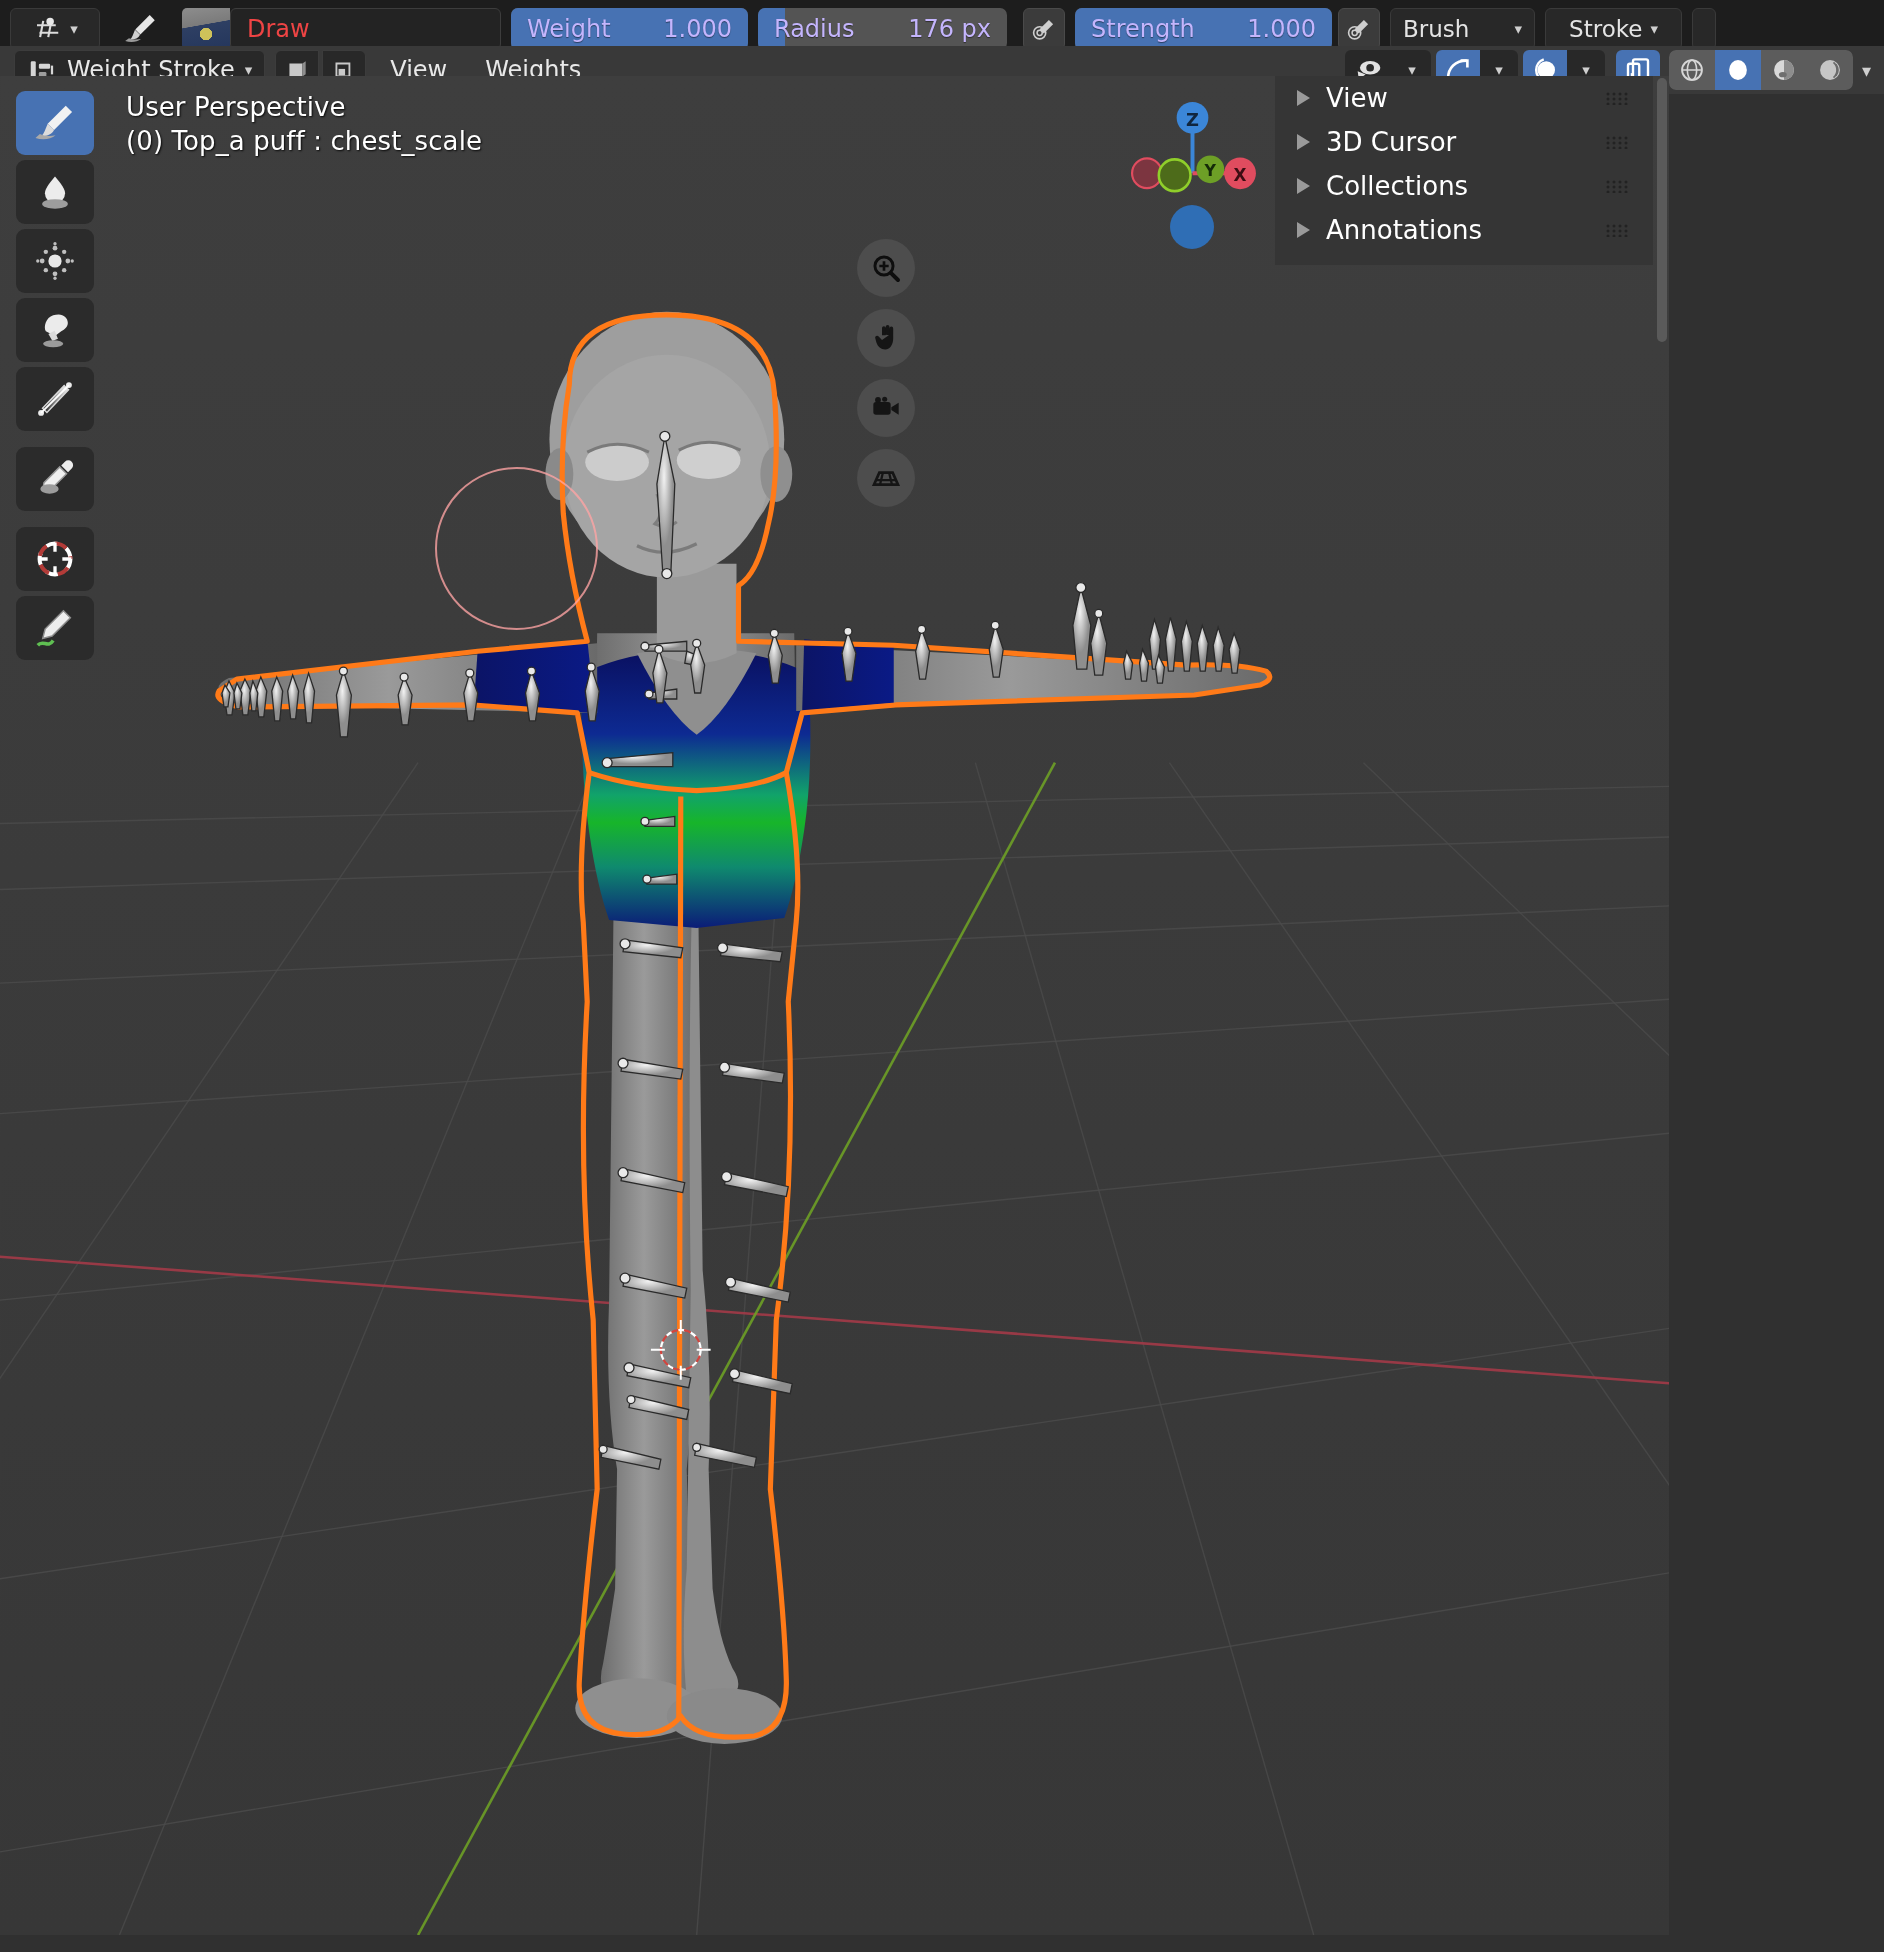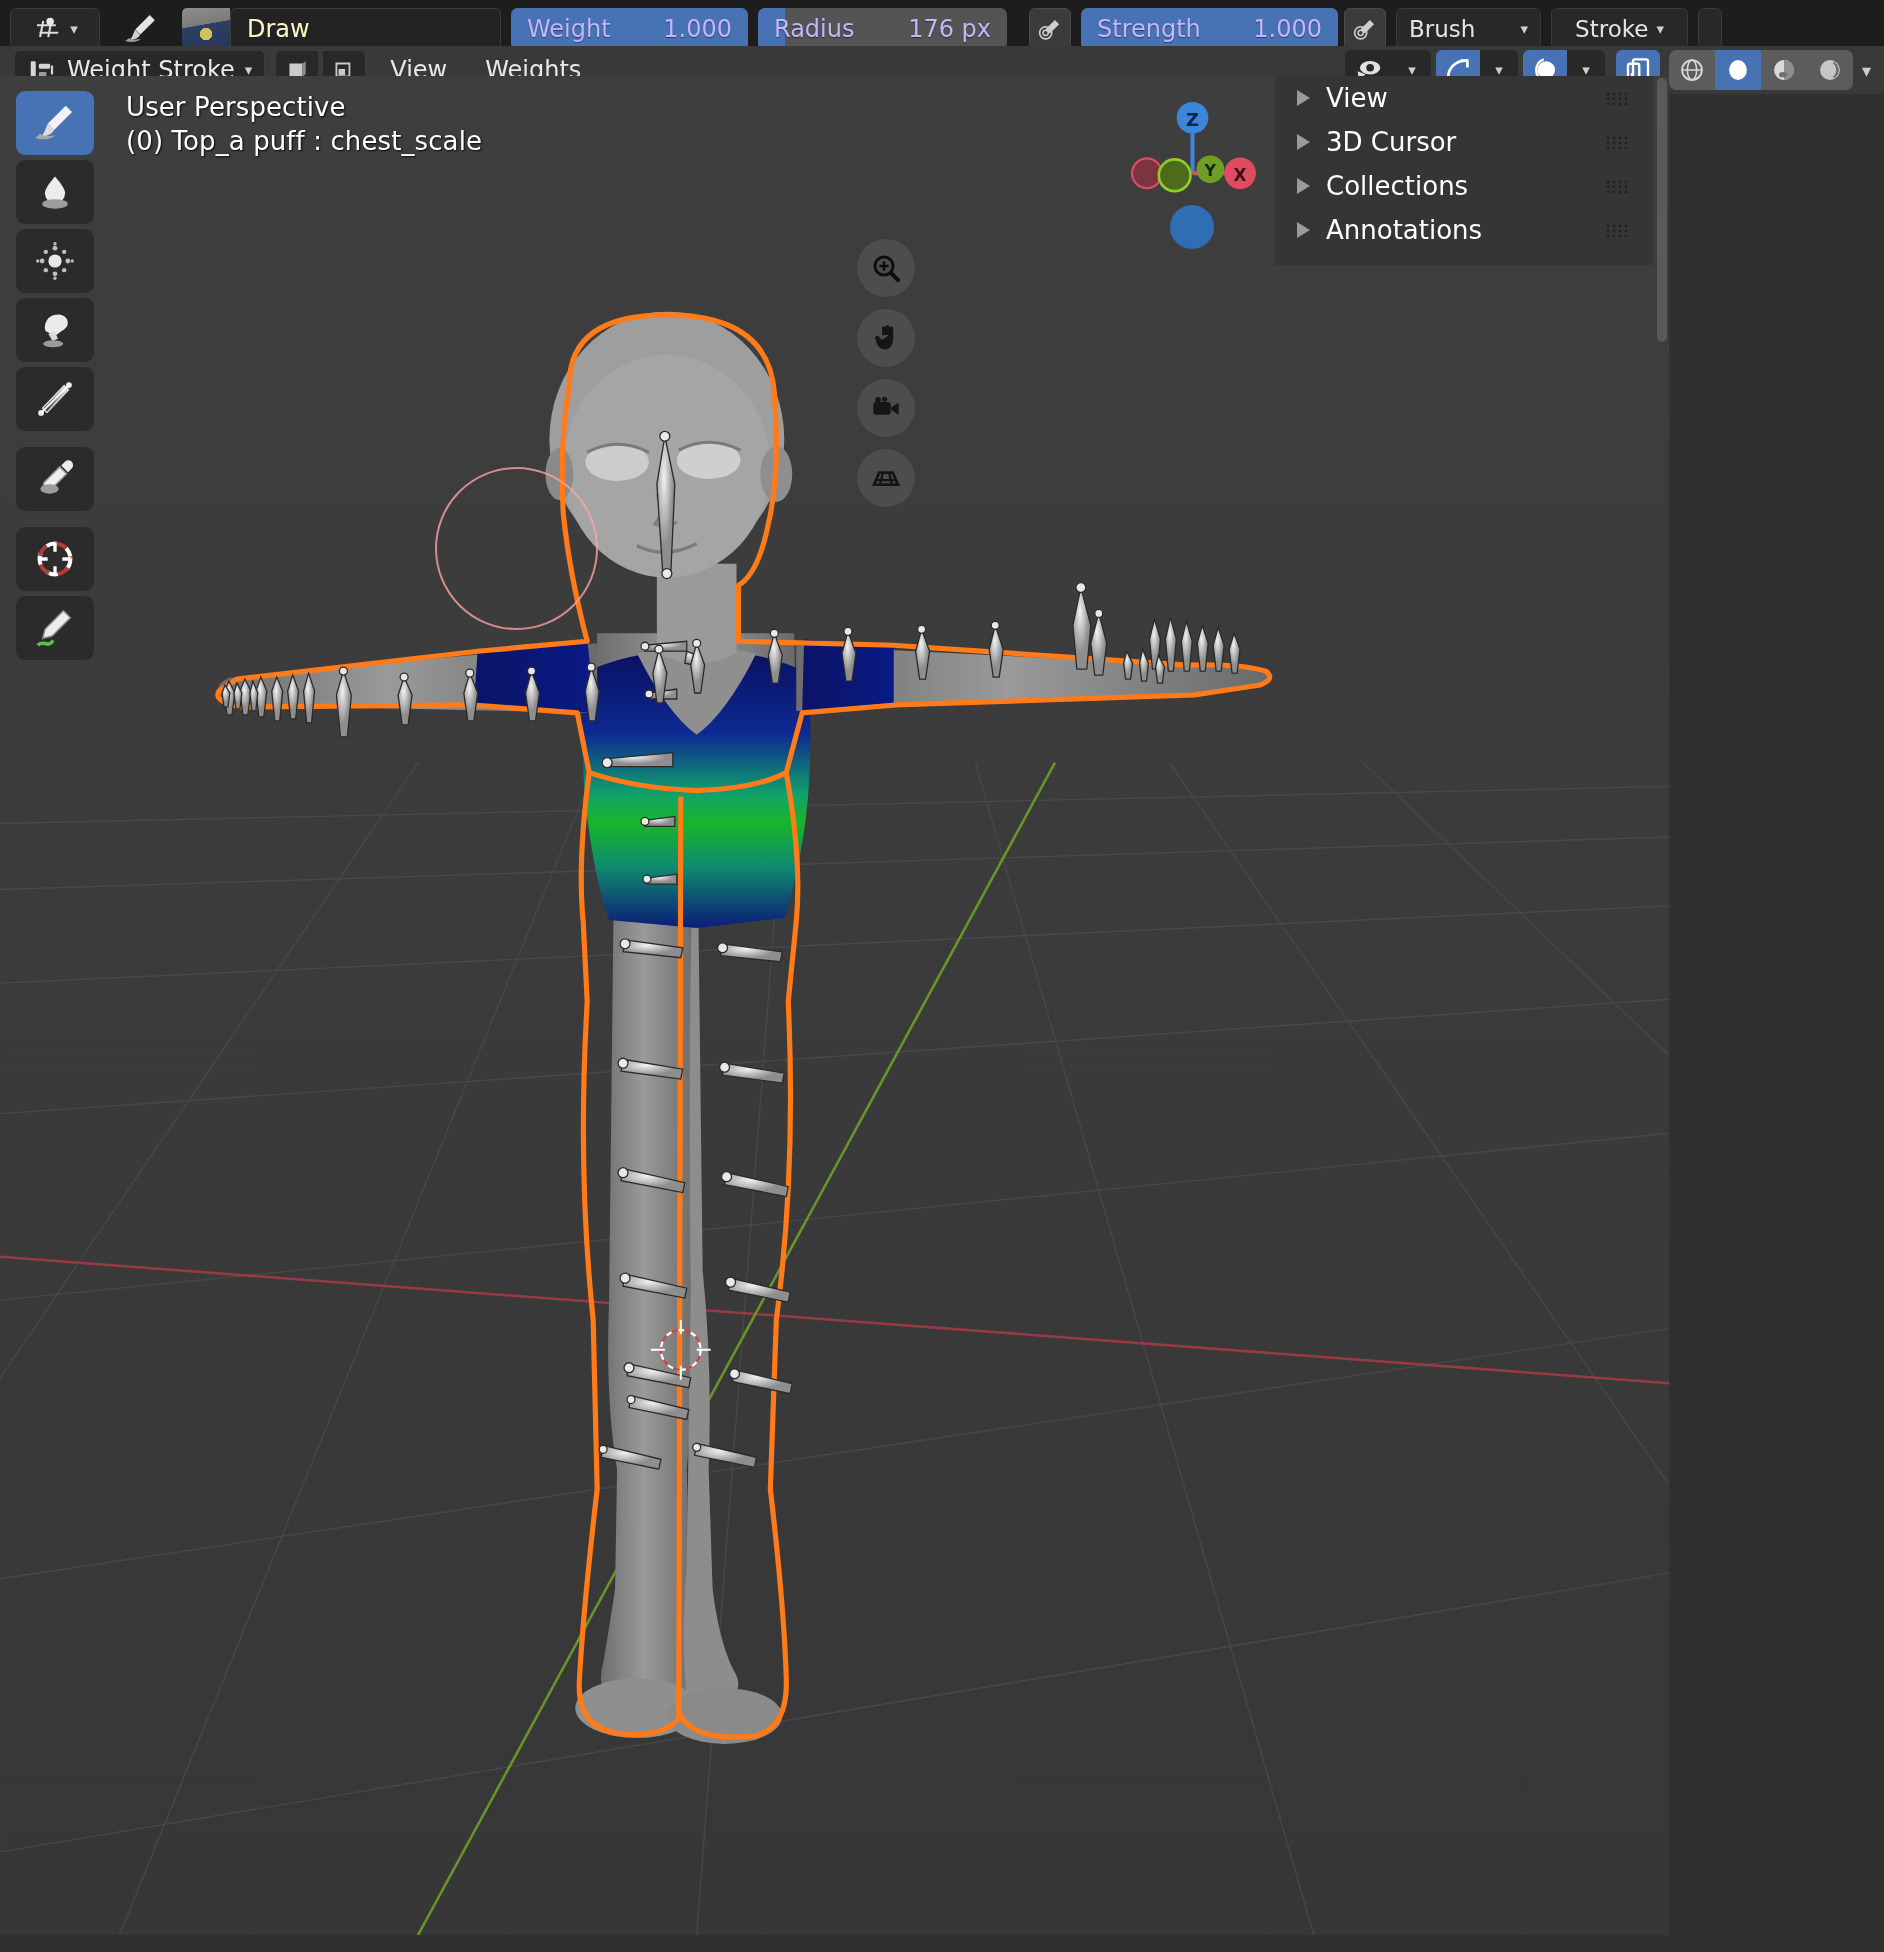--- a/index.html
+++ b/index.html
@@ -25,21 +25,21 @@
   .tb-flat { background: transparent; border: none; }
   .chev { font-size: 15px; color: #cfcfcf; line-height: 1; }
   .brush-preview {
     width: 48px; height: 42px; border-radius: 5px 0 0 5px; flex: none;
     background: radial-gradient(circle at 50% 62%, #cfc25a 0 17%, rgba(207,194,90,0) 18%),
                 linear-gradient(170deg, #8d8d8d 0%, #7b7b7b 40%, #2e3f63 41%, #24365c 100%);
   }
   .name-field {
     background: #232323; border: 1px solid #3d3d3d; border-radius: 6px;
     height: 42px; width: 271px; display: flex; align-items: center;
-    padding: 0 16px; color: #fef9c3; font-size: 24px;
+    padding: 0 16px; color: #ef4444; font-size: 24px;
   }
   .slider {
     height: 42px; border-radius: 7px; position: relative; overflow: hidden;
     display: flex; align-items: center; justify-content: space-between;
     padding: 0 16px; font-size: 24px; color: #c4b5fd; background: #545454;
   }
   .slider .fill { position: absolute; left: 0; top: 0; bottom: 0; background: #4772b3; }
   .slider .lbl, .slider .val { position: relative; z-index: 2; text-shadow: 0 1px 1px rgba(0,0,0,.45); }
   .pressure-btn {
     width: 42px; height: 42px; border-radius: 6px; background: #3b3b3b;
@@ -160,21 +160,21 @@
       <div class="brush-preview"></div>
       <div class="name-field">Draw</div>
     </div>
 
     <div class="slider" style="width:237px;">
       <div class="fill" style="width:100%"></div>
       <span class="lbl">Weight</span>
       <span class="val">1.000</span>
     </div>
 
-    <div style="display:flex;align-items:center;gap:22px;">
+    <div style="display:flex;align-items:center;gap:16px;">
       <div class="slider" style="width:249px;">
         <div class="fill" style="width:11%"></div>
         <span class="lbl">Radius</span>
         <span class="val">176 px</span>
       </div>
       <div class="pressure-btn">
         <svg width="26" height="26" viewBox="0 0 24 24">
           <path d="M16.5 3.6l3.9 3.9-8.6 8.6-3.9-3.9z" fill="#cfcfcf"></path>
           <circle cx="8" cy="15.5" r="5.6" fill="none" stroke="#cfcfcf" stroke-width="1.5"></circle>
           <circle cx="8" cy="15.5" r="2.4" fill="none" stroke="#cfcfcf" stroke-width="1.4"></circle>

